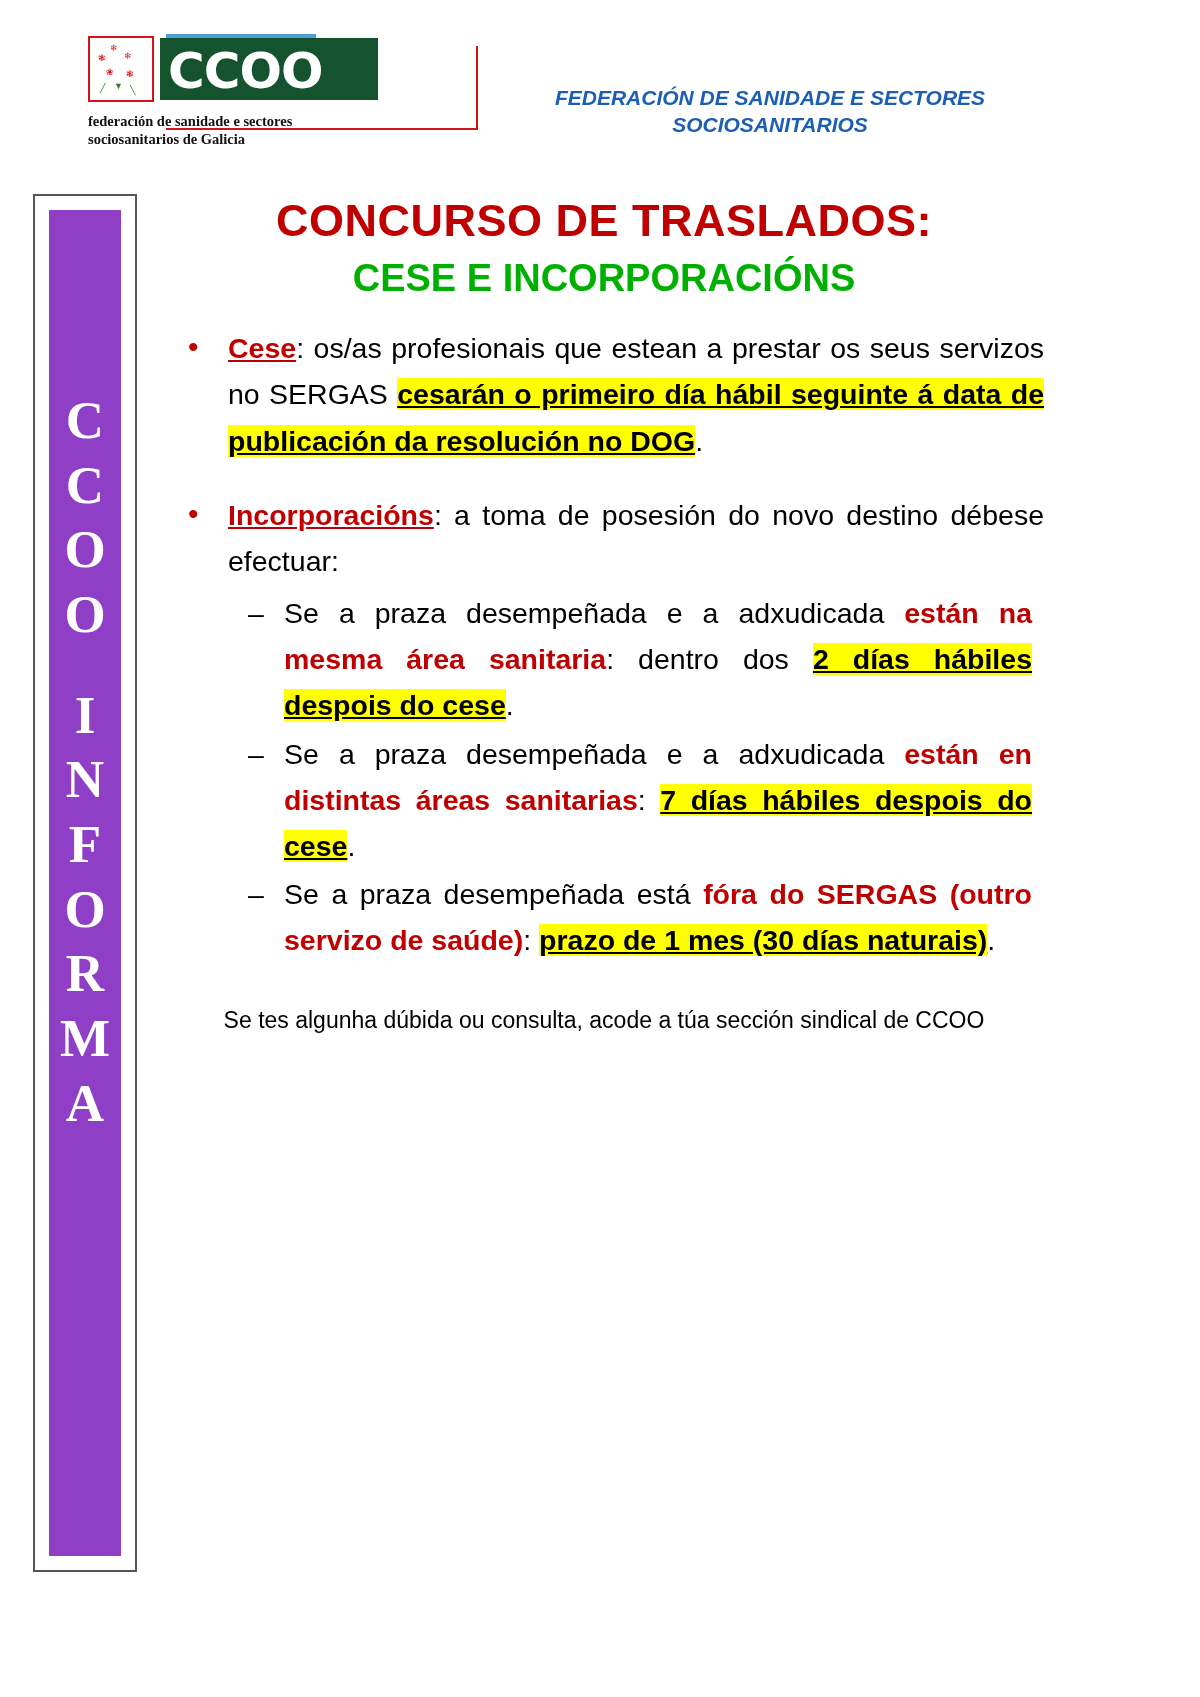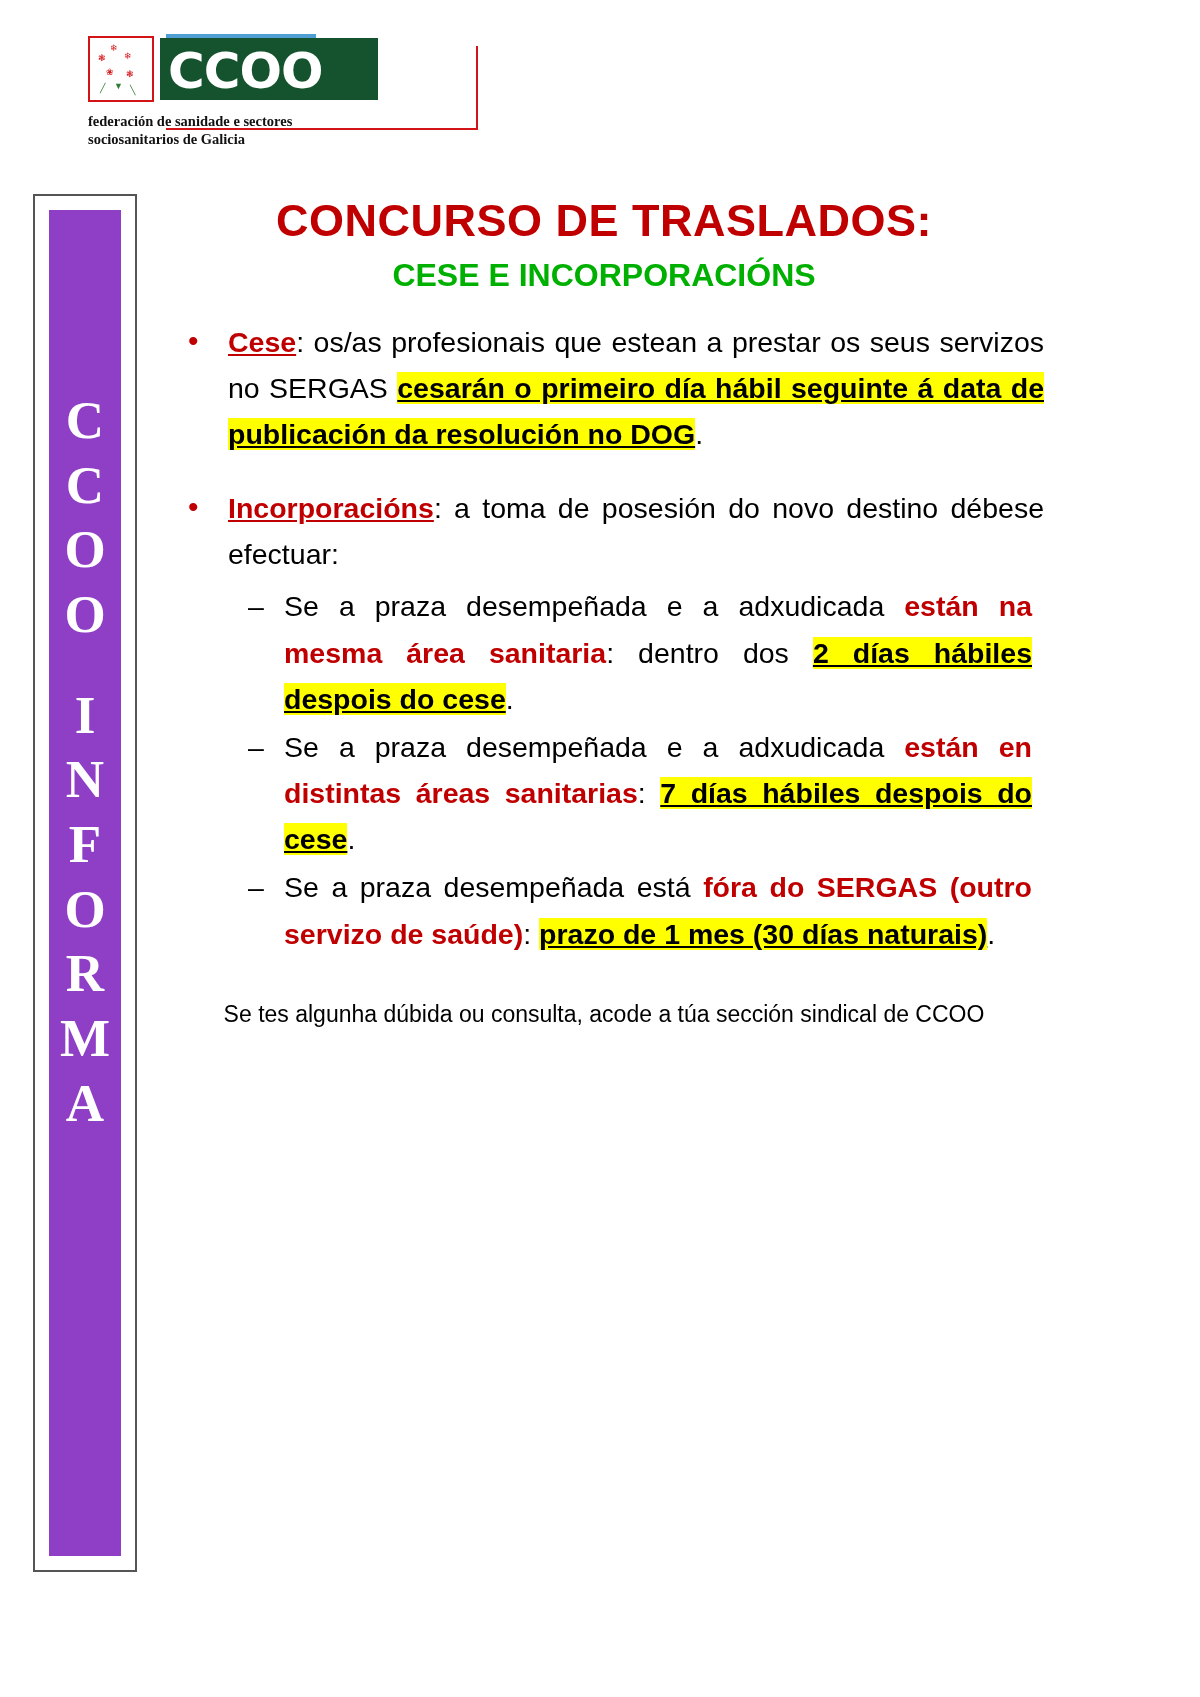--- a/index.html
+++ b/index.html
@@ -166,21 +166,21 @@
     margin: 0;
     font-size: 45px;
     font-weight: bold;
     color: #c00000;
     text-align: center;
     letter-spacing: 0.5px;
     line-height: 1.1;
   }
   h2.title-sub {
     margin: 12px 0 0 0;
-    font-size: 32px;
+    font-size: 38px;
     font-weight: bold;
     color: #00b000;
     text-align: center;
     line-height: 1.1;
   }
   .intro {
     margin-top: 34px;
     font-size: 28.5px;
     line-height: 1.62;
     text-align: justify;
@@ -290,20 +290,21 @@
       </div>
     </div>
     <div class="logo-rule"></div>
     <div class="logo-rule-v"></div>
     <div class="logo-caption">
       <div>federación de sanidade e sectores</div>
       <div>sociosanitarios de Galicia</div>
     </div>
   </div>
 
+  <div class="fed-title">FEDERACIÓN DE SANIDADE E SECTORES SOCIOSANITARIOS</div>
 </div>
 
 <div class="side-band-outer">
   <div class="side-band-inner">
     <span>C</span>
     <span>C</span>
     <span>O</span>
     <span>O</span>
     <span class="gap"></span>
     <span>I</span>

